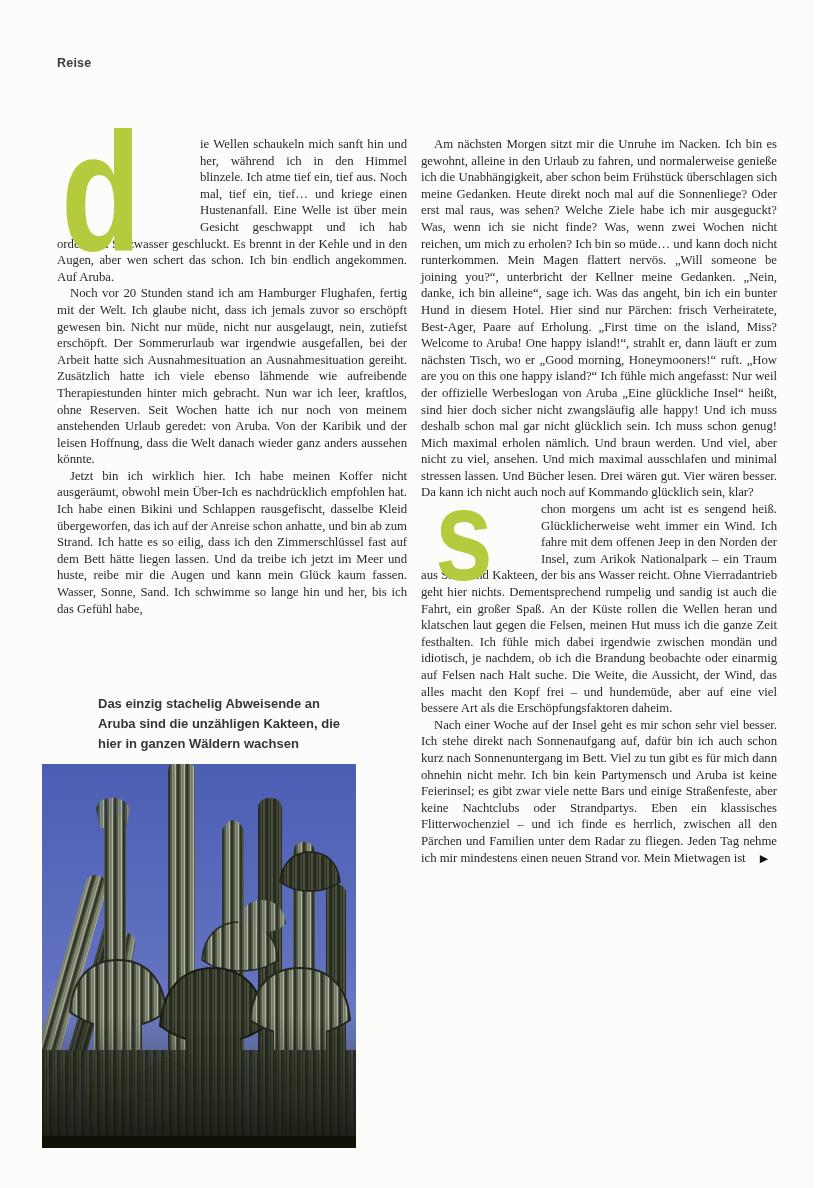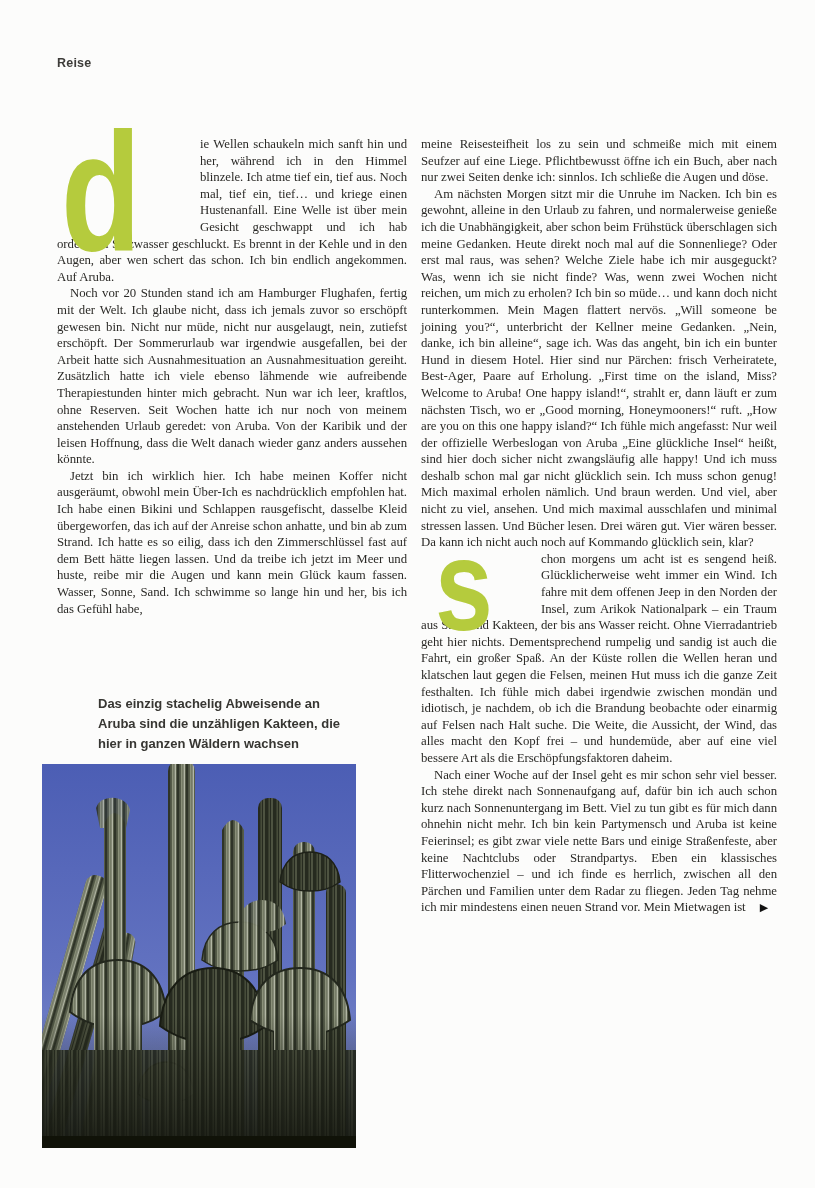--- a/index.html
+++ b/index.html
@@ -62,21 +62,20 @@
 
   <div class="col col-left">
     <p class="para"><span class="dcfloat dcfloat-d">
           <span class="dc dc-d">d</span>
         </span><span>ie Wellen schaukeln mich sanft hin und her, während ich in den Himmel blinzele. Ich atme tief ein, tief aus. Noch mal, tief ein, tief… und kriege einen Hustenanfall. Eine Welle ist über mein Gesicht geschwappt und ich hab ordentlich Salzwasser geschluckt. Es brennt in der Kehle und in den Augen, aber wen schert das schon. Ich bin endlich angekommen. Auf Aruba.</span></p>
     <p class="para indent"><span>Noch vor 20 Stunden stand ich am Hamburger Flughafen, fertig mit der Welt. Ich glaube nicht, dass ich jemals zuvor so erschöpft gewesen bin. Nicht nur müde, nicht nur ausgelaugt, nein, zutiefst erschöpft. Der Sommerurlaub war irgendwie ausgefallen, bei der Arbeit hatte sich Ausnahmesituation an Ausnahmesituation gereiht. Zusätzlich hatte ich viele ebenso lähmende wie aufreibende Therapiestunden hinter mich gebracht. Nun war ich leer, kraftlos, ohne Reserven. Seit Wochen hatte ich nur noch von meinem anstehenden Urlaub geredet: von Aruba. Von der Karibik und der leisen Hoffnung, dass die Welt danach wieder ganz anders aussehen könnte.</span></p>
     <p class="para indent"><span>Jetzt bin ich wirklich hier. Ich habe meinen Koffer nicht ausgeräumt, obwohl mein Über-Ich es nachdrücklich empfohlen hat. Ich habe einen Bikini und Schlappen rausgefischt, dasselbe Kleid übergeworfen, das ich auf der Anreise schon anhatte, und bin ab zum Strand. Ich hatte es so eilig, dass ich den Zimmerschlüssel fast auf dem Bett hätte liegen lassen. Und da treibe ich jetzt im Meer und huste, reibe mir die Augen und kann mein Glück kaum fassen. Wasser, Sonne, Sand. Ich schwimme so lange hin und her, bis ich das Gefühl habe,</span></p>
   </div>
 
   <div class="col col-right">
-    <p class="para"><span>meine Reisesteifheit los zu sein und schmeiße mich mit einem Seufzer auf eine Liege. Pflichtbewusst öffne ich ein Buch, aber nach nur zwei Seiten denke ich: sinnlos. Ich schließe die Augen und döse.</span></p>
     <p class="para indent"><span>Am nächsten Morgen sitzt mir die Unruhe im Nacken. Ich bin es gewohnt, alleine in den Urlaub zu fahren, und normalerweise genieße ich die Unabhängigkeit, aber schon beim Frühstück überschlagen sich meine Gedanken. Heute direkt noch mal auf die Sonnenliege? Oder erst mal raus, was sehen? Welche Ziele habe ich mir ausgeguckt? Was, wenn ich sie nicht finde? Was, wenn zwei Wochen nicht reichen, um mich zu erholen? Ich bin so müde… und kann doch nicht runterkommen. Mein Magen flattert nervös. „Will someone be joining you?“, unterbricht der Kellner meine Gedanken. „Nein, danke, ich bin alleine“, sage ich. Was das angeht, bin ich ein bunter Hund in diesem Hotel. Hier sind nur Pärchen: frisch Verheiratete, Best-Ager, Paare auf Erholung. „First time on the island, Miss? Welcome to Aruba! One happy island!“, strahlt er, dann läuft er zum nächsten Tisch, wo er „Good morning, Honeymooners!“ ruft. „How are you on this one happy island?“ Ich fühle mich angefasst: Nur weil der offizielle Werbeslogan von Aruba „Eine glückliche Insel“ heißt, sind hier doch sicher nicht zwangsläufig alle happy! Und ich muss deshalb schon mal gar nicht glücklich sein. Ich muss schon genug! Mich maximal erholen nämlich. Und braun werden. Und viel, aber nicht zu viel, ansehen. Und mich maximal ausschlafen und minimal stressen lassen. Und Bücher lesen. Drei wären gut. Vier wären besser. Da kann ich nicht auch noch auf Kommando glücklich sein, klar?</span></p>
     <p class="para"><span class="dcfloat dcfloat-s">
           <span class="dc dc-s">s</span>
         </span><span>chon morgens um acht ist es sengend heiß. Glücklicherweise weht immer ein Wind. Ich fahre mit dem offenen Jeep in den Norden der Insel, zum Arikok Nationalpark – ein Traum aus Sand und Kakteen, der bis ans Wasser reicht. Ohne Vierradantrieb geht hier nichts. Dementsprechend rumpelig und sandig ist auch die Fahrt, ein großer Spaß. An der Küste rollen die Wellen heran und klatschen laut gegen die Felsen, meinen Hut muss ich die ganze Zeit festhalten. Ich fühle mich dabei irgendwie zwischen mondän und idiotisch, je nachdem, ob ich die Brandung beobachte oder einarmig auf Felsen nach Halt suche. Die Weite, die Aussicht, der Wind, das alles macht den Kopf frei – und hundemüde, aber auf eine viel bessere Art als die Erschöpfungsfaktoren daheim.</span></p>
     <p class="para indent"><span>Nach einer Woche auf der Insel geht es mir schon sehr viel besser. Ich stehe direkt nach Sonnenaufgang auf, dafür bin ich auch schon kurz nach Sonnenuntergang im Bett. Viel zu tun gibt es für mich dann ohnehin nicht mehr. Ich bin kein Partymensch und Aruba ist keine Feierinsel; es gibt zwar viele nette Bars und einige Straßenfeste, aber keine Nachtclubs oder Strandpartys. Eben ein klassisches Flitterwochenziel – und ich finde es herrlich, zwischen all den Pärchen und Familien unter dem Radar zu fliegen. Jeden Tag nehme ich mir mindestens einen neuen Strand vor. Mein Mietwagen ist</span><span class="cont-arrow">▶</span></p>
   </div>
 
   <div class="caption">Das einzig stachelig Abweisende an Aruba sind die unzähligen Kakteen, die hier in ganzen Wäldern wachsen</div>
 
   <div class="photo">

